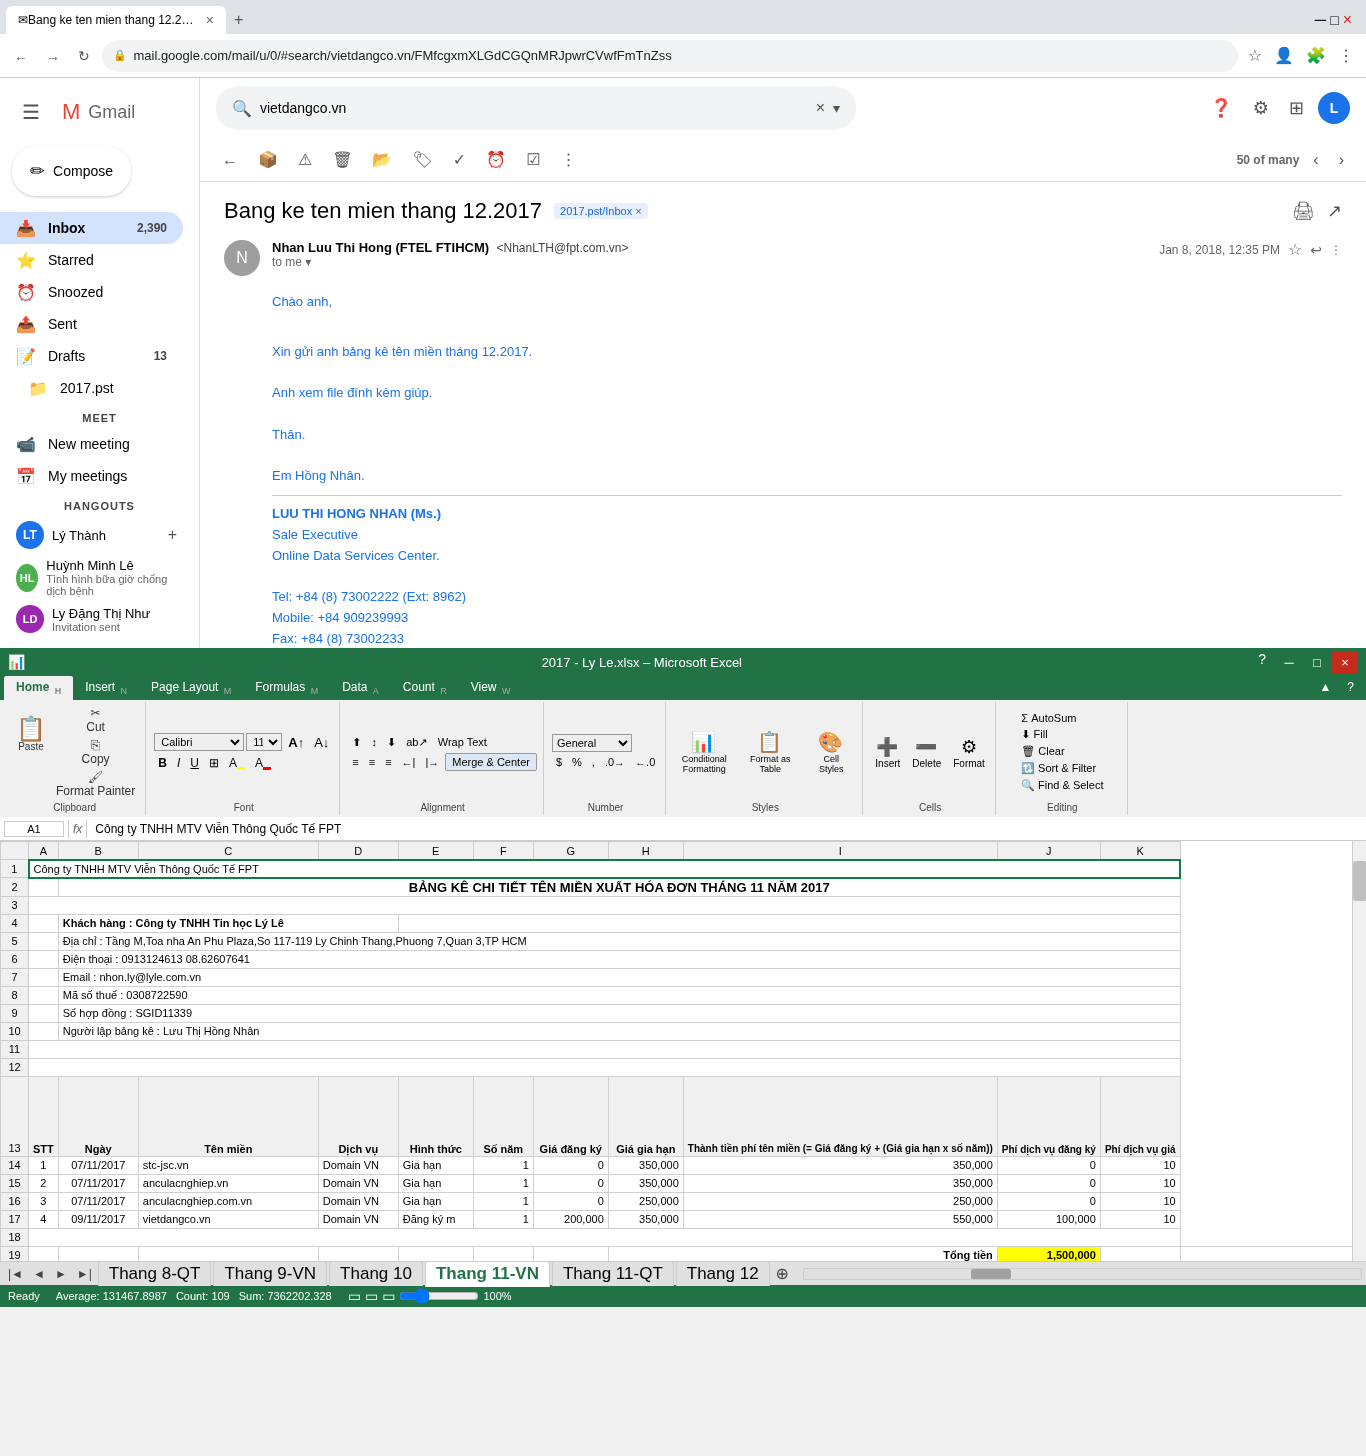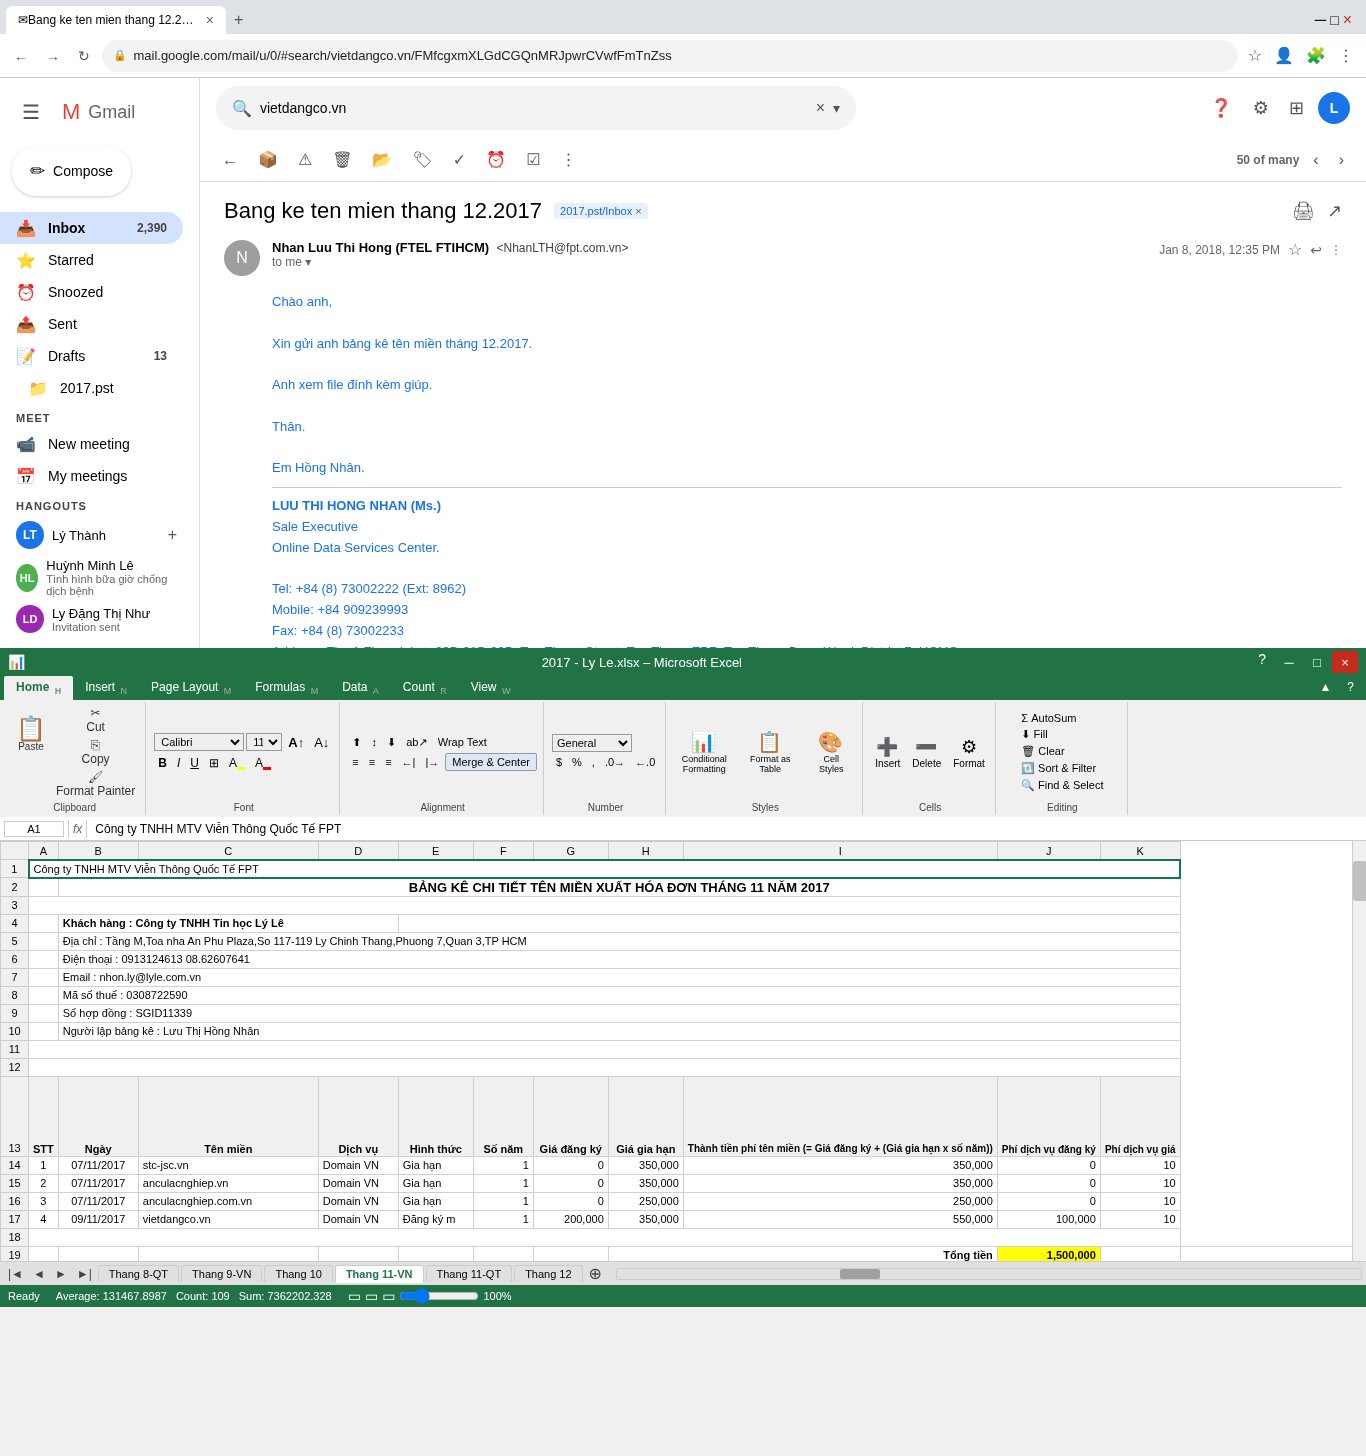--- a/index.html
+++ b/index.html
@@ -18,21 +18,21 @@
 
     
     .gmail-container { display: flex; height: 580px; background: white; }
     .gmail-sidebar { width: 200px; padding: 8px 0; background: white; border-right: 1px solid #e0e0e0; overflow-y: auto; }
     .compose-btn { display: flex; align-items: center; gap: 8px; background: white; border: none; margin: 8px 12px 16px; padding: 14px 18px; border-radius: 24px; box-shadow: 0 1px 3px rgba(0,0,0,0.2); cursor: pointer; font-size: 14px; font-weight: 500; }
     .sidebar-item { display: flex; align-items: center; padding: 4px 16px; cursor: pointer; border-radius: 0 20px 20px 0; margin-right: 16px; height: 32px; }
     .sidebar-item.active { background: #d3e3fd; font-weight: bold; }
     .sidebar-item-icon { width: 20px; margin-right: 12px; font-size: 16px; }
     .sidebar-item-label { font-size: 14px; flex: 1; }
     .sidebar-item-count { font-size: 12px; font-weight: bold; color: #444; }
-    .sidebar-section { padding: 8px 16px 4px; font-size: 11px; font-weight: bold; color: #444; text-transform: uppercase; letter-spacing: 1px; }
+    .sidebar-section { padding: 8px 16px 4px; font-size: 11px; font-weight: bold; color: #444; text-transform: uppercase; letter-spacing: 1px; text-align: center; }
     .sidebar-hangout { display: flex; align-items: center; padding: 4px 16px; cursor: pointer; }
     .hangout-avatar { width: 28px; height: 28px; border-radius: 50%; background: #4caf50; display: flex; align-items: center; justify-content: center; color: white; font-size: 12px; font-weight: bold; margin-right: 8px; }
     .hangout-name { font-size: 13px; }
     .hangout-status { font-size: 11px; color: #666; }
 
     
     .gmail-main { flex: 1; display: flex; flex-direction: column; overflow: hidden; }
     .gmail-header { display: flex; align-items: center; padding: 8px 16px; border-bottom: 1px solid #e0e0e0; gap: 8px; }
     .gmail-header-btn { background: none; border: none; cursor: pointer; padding: 4px 6px; color: #555; font-size: 16px; }
     .gmail-header-spacer { flex: 1; }
@@ -82,21 +82,21 @@
     .cell.selected { border: 2px solid #107c41; }
     .cell.merged-title { text-align: center; font-weight: bold; font-size: 13px; }
     .cell.bold { font-weight: bold; }
     .cell.right { text-align: right; }
     .cell.center { text-align: center; }
     .cell.yellow-bg { background: #ffff00; font-weight: bold; }
     .cell.header-row { background: #f0f0f0; font-weight: bold; }
 
     
     .sheet-tabs { display: flex; align-items: center; background: #e0e0e0; border-top: 1px solid #ccc; padding: 0 4px; height: 24px; gap: 2px; }
-    .sheet-tab { padding: 2px 10px; background: #e0e0e0; border: 1px solid #ccc; border-bottom: none; cursor: pointer; font-size: 11px; border-radius: 3px 3px 0 0; }
+    .sheet-tab { padding: 2px 10px; background: #e0e0e0; border: 1px solid #ccc; border-bottom: none; cursor: pointer; font-size: 17px; border-radius: 3px 3px 0 0; }
     .sheet-tab.active { background: white; border-bottom: 1px solid white; font-weight: bold; color: #217346; }
     .sheet-tab-nav { background: none; border: none; cursor: pointer; padding: 2px 4px; font-size: 12px; color: #444; }
 
     
     .status-bar { display: flex; align-items: center; background: #217346; color: white; padding: 2px 8px; height: 22px; font-size: 11px; gap: 16px; }
     .status-stats { display: flex; gap: 9px; }
     .zoom-controls { display: flex; align-items: center; gap: 4px; }
     .zoom-slider { width: 80px; }
 
     .excel-wrapper { position: relative; top: 0; }
@@ -316,21 +316,21 @@
         <span>Jan 8, 2018, 12:35 PM</span>
         <span class="star-icon">☆</span>
         <span class="reply-icon">↩</span>
         <span style="cursor:pointer;">⋮</span>
       </div>
     </div>
 
     <div class="email-body">
       <p style="color:#1a73e8;">Chào anh,</p>
       <br>
-      <p style="color:#1a73e8;">Xin gửi anh bảng kê tên miền tháng 12.2017.</p>
+      <p style="color:#1a73e8;margin-top:8px;">Xin gửi anh bảng kê tên miền tháng 12.2017.</p>
       <br>
       <p style="color:#1a73e8;">Anh xem file đính kèm giúp.</p>
       <br>
       <p style="color:#1a73e8;">Thân.</p>
       <br>
       <p style="color:#1a73e8;">Em Hồng Nhân.</p>
       <hr style="border:none; border-top:1px solid #ccc; margin:8px 0;">
       <p style="color:#1a73e8; font-weight:bold;">LUU THI HONG NHAN (Ms.)</p>
       <p style="color:#1a73e8;">Sale Executive</p>
       <p style="color:#1a73e8;">Online Data Services Center.</p>

